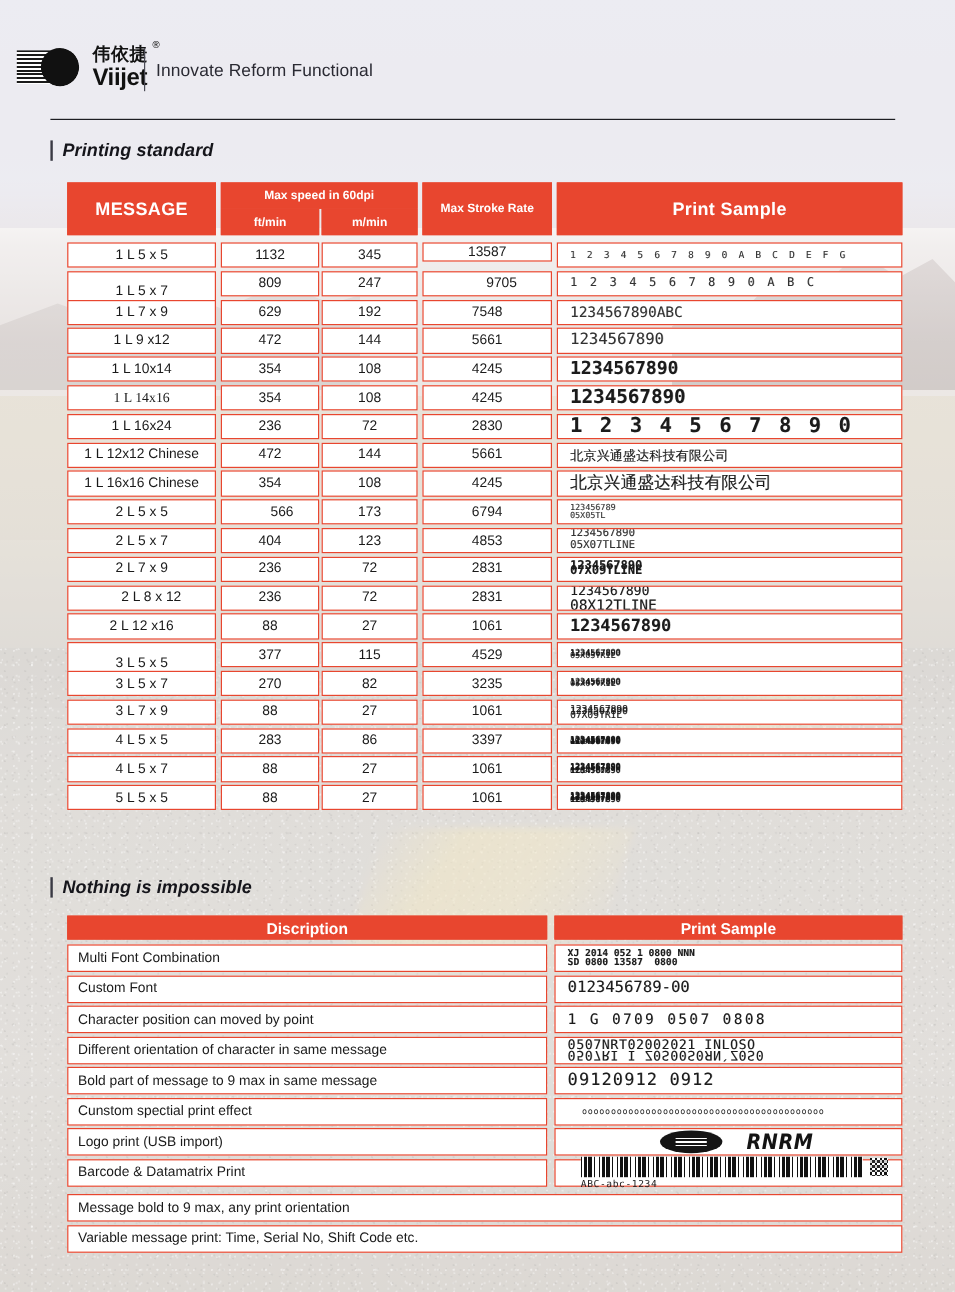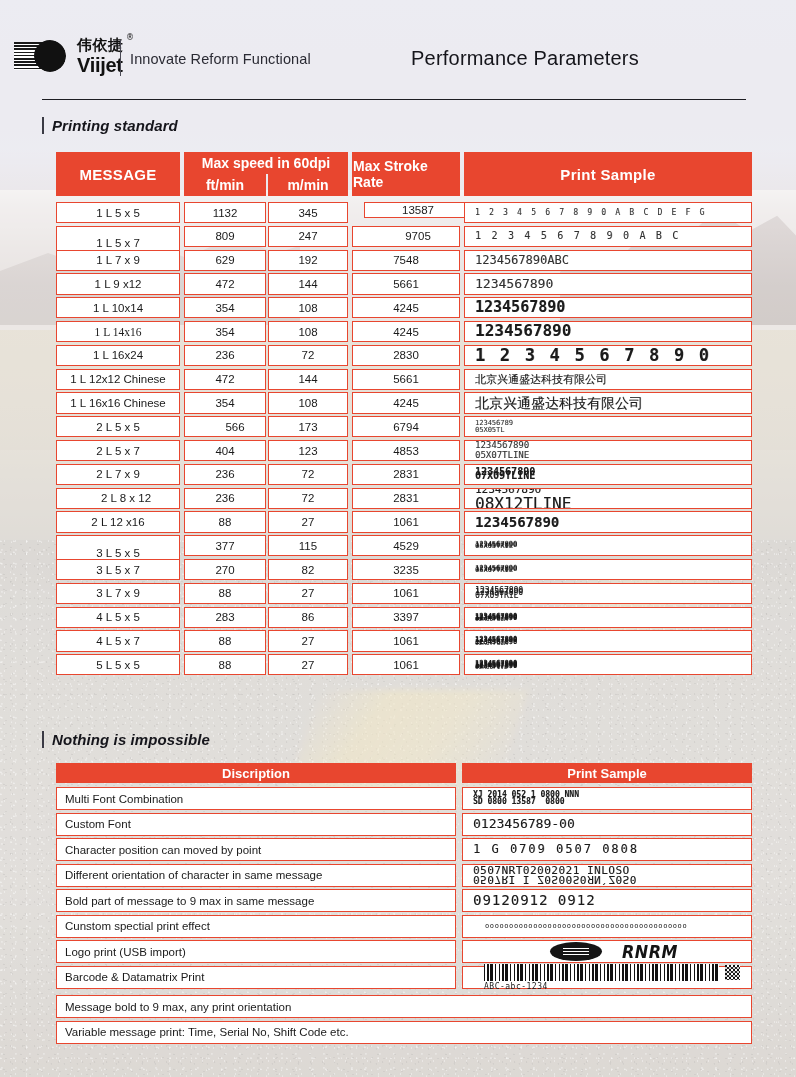--- a/index.html
+++ b/index.html
@@ -148,21 +148,21 @@
     border: 1.3px solid #e8462f;
     background: #fff;
     display: flex; align-items: center; justify-content: center;
     font-size: 11.5px; color: #1a1a1a;
   }
   .cell.head {
     background: #e8462f; border-color: #e8462f; color: #fff;
     font-weight: bold;
   }
   .cell.head.big { font-size: 15px; letter-spacing: .3px; }
-  .cell.head.med { font-size: 14px; }
+  .cell.head.med { font-size: 10px; }
   .cell.left { justify-content: flex-start; padding-left: 8px; font-size: 11.5px; }
 
   
   .sample {
     display: flex; flex-direction: column; justify-content: center;
     width: 100%; height: 100%; padding-left: 10px;
     overflow: hidden;
   }
   .dm {
     font-family: "DejaVu Sans Mono", monospace;
@@ -241,40 +241,39 @@
         <div class="logo-dot"></div>
       </div>
       <div class="logo-text">
         <div class="logo-cn"><span>伟依捷</span><span class="logo-reg">®</span></div>
         <div class="logo-en">Viijet</div>
       </div>
     </div>
 
     <div id="logo-divider"></div>
     <div id="tagline">Innovate Reform Functional</div>
-    <div id="page-title">Performance Parameters</div>
     <div id="header-rule"></div>
   </div>
 
   <div class="section-title" style="left:42px; top:117px;">
     <div class="bar"></div>
     <div class="txt">Printing standard</div>
   </div>
 
   <div class="tbl" id="spec-table">
       <div class="cell head big" style="left: 56px; top: 152px; width: 124px; height: 44px;">MESSAGE</div>
       <div class="cell head med" style="left: 184px; top: 152px; width: 164px; height: 22px;">Max speed in 60dpi</div>
       <div class="cell head med" style="left: 184px; top: 174px; width: 82px; height: 22px;">ft/min</div>
       <div class="cell head med" style="left: 268px; top: 174px; width: 80px; height: 22px;">m/min</div>
       <div class="cell head med" style="left: 352px; top: 152px; width: 108px; height: 44px;">Max Stroke Rate</div>
       <div class="cell head big" style="left: 464px; top: 152px; width: 288px; height: 44px;">Print Sample</div>
       <div class="cell " style="left: 56px; top: 202px; width: 124px; height: 21.3px;">1 L 5 x 5</div>
       <div class="cell " style="left: 184px; top: 202px; width: 82px; height: 21.3px;">1132</div>
       <div class="cell " style="left: 268px; top: 202px; width: 80px; height: 21.3px;">345</div>
-      <div class="cell " style="left: 364px; top: 202px; width: 108px; height: 16px;">13587</div>
+      <div class="cell " style="left: 352px; top: 202px; width: 108px; height: 16px;">13587</div>
       <div class="cell " style="left: 464px; top: 202px; width: 288px; height: 21.3px;">
         <div class="sample">
           <div class="dm thin sparse" style="font-size: 8px;">1 2 3 4 5 6 7 8 9 0 A B C D E F G</div>
         </div>
       </div>
       <div class="cell " style="left: 56px; top: 225.8px; width: 124px; height: 34px; text-align: center;">1 L 5 x 7</div>
       <div class="cell " style="left: 184px; top: 225.8px; width: 82px; height: 21.3px;">809</div>
       <div class="cell " style="left: 268px; top: 225.8px; width: 80px; height: 21.3px;">247</div>
       <div class="cell " style="left: 352px; top: 225.8px; width: 108px; height: 21.3px; padding-left: 24px;">9705</div>
       <div class="cell " style="left: 464px; top: 225.8px; width: 288px; height: 21.3px;">
@@ -375,21 +374,21 @@
           <div class="dm bold overlap" style="font-size: 10px;">07X09TLINE</div>
         </div>
       </div>
       <div class="cell " style="left: 56px; top: 487.6px; width: 124px; height: 21.3px; padding-left: 16px;">2 L 8 x 12</div>
       <div class="cell " style="left: 184px; top: 487.6px; width: 82px; height: 21.3px;">236</div>
       <div class="cell " style="left: 268px; top: 487.6px; width: 80px; height: 21.3px;">72</div>
       <div class="cell " style="left: 352px; top: 487.6px; width: 108px; height: 21.3px;">2831</div>
       <div class="cell " style="left: 464px; top: 487.6px; width: 288px; height: 21.3px;">
         <div class="sample">
           <div class="dm" style="font-size: 11px;">1234567890</div>
-          <div class="dm" style="font-size: 16px;">08X12TLINE</div>
+          <div class="dm" style="font-size: 12px;">08X12TLINE</div>
         </div>
       </div>
       <div class="cell " style="left: 56px; top: 511.4px; width: 124px; height: 21.3px;">2 L 12 x16</div>
       <div class="cell " style="left: 184px; top: 511.4px; width: 82px; height: 21.3px;">88</div>
       <div class="cell " style="left: 268px; top: 511.4px; width: 80px; height: 21.3px;">27</div>
       <div class="cell " style="left: 352px; top: 511.4px; width: 108px; height: 21.3px;">1061</div>
       <div class="cell " style="left: 464px; top: 511.4px; width: 288px; height: 21.3px;">
         <div class="sample">
           <div class="dm bold" style="font-size: 14px;">1234567890</div>
         </div>

